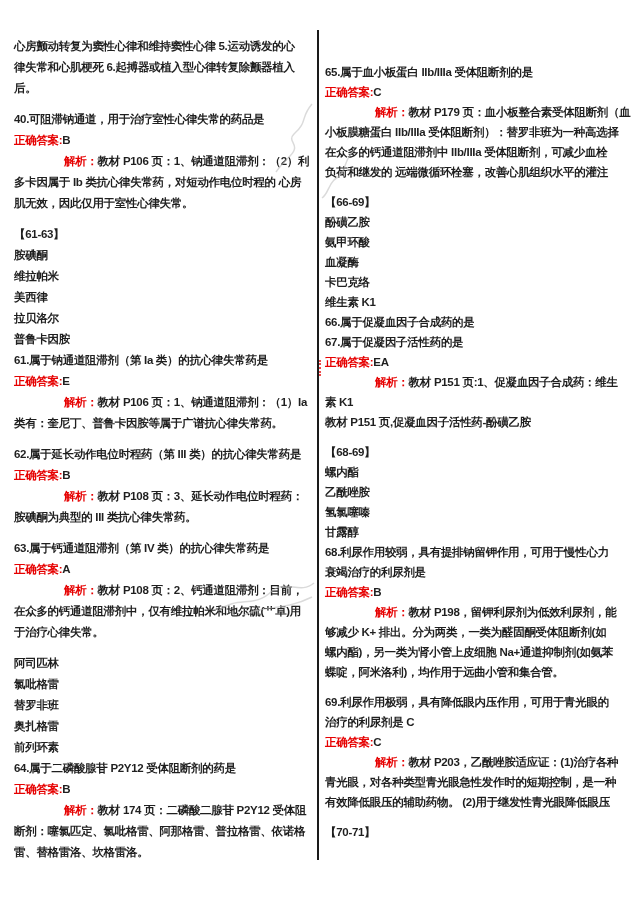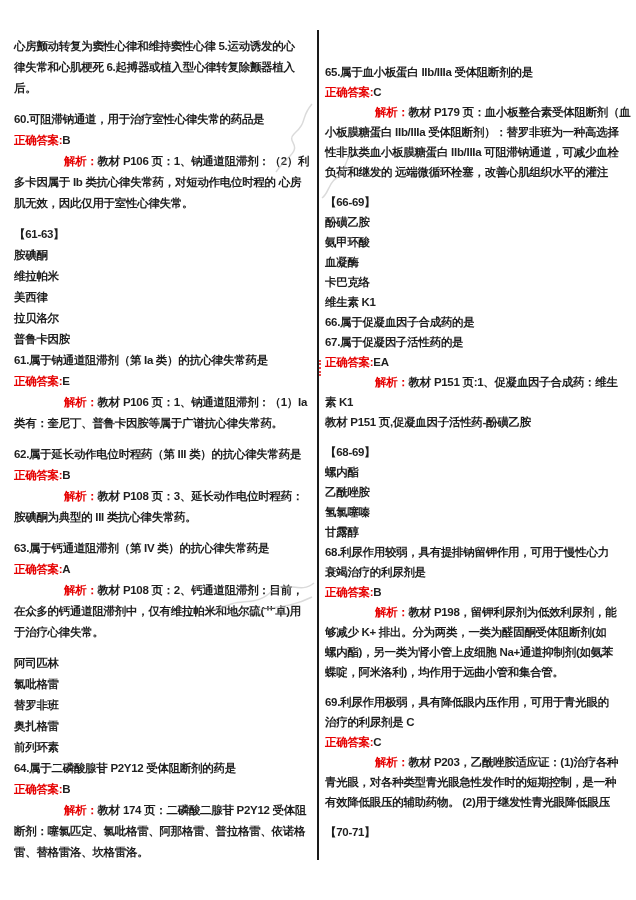--- a/index.html
+++ b/index.html
@@ -24,21 +24,21 @@
 </style>
 </head>
 <body>
 
 <div class="page">
   <div class="col" id="col-left">
       <div class="line body">心房颤动转复为窦性心律和维持窦性心律 5.运动诱发的心</div>
       <div class="line body">律失常和心肌梗死 6.起搏器或植入型心律转复除颤器植入</div>
       <div class="line body">后。</div>
       <div class="gap"></div>
-      <div class="line question">60.可阻滞钠通道，用于治疗室性心律失常的药品是</div>
+      <div class="line question">40.可阻滞钠通道，用于治疗室性心律失常的药品是</div>
       <div class="line answer"><span class="red">正确答案:</span><span>B</span></div>
       <div class="line analysis"><span class="red">解析：</span><span>教材 P106 页：1、钠通道阻滞剂：（2）利</span></div>
       <div class="line cont">多卡因属于 Ib 类抗心律失常药，对短动作电位时程的 心房</div>
       <div class="line cont">肌无效，因此仅用于室性心律失常。</div>
       <div class="gap"></div>
       <div class="line header">【61-63】</div>
       <div class="line option">胺碘酮</div>
       <div class="line option">维拉帕米</div>
       <div class="line option">美西律</div>
       <div class="line option">拉贝洛尔</div>
@@ -69,21 +69,21 @@
       <div class="line analysis"><span class="red">解析：</span><span>教材 174 页：二磷酸二腺苷 P2Y12 受体阻</span></div>
       <div class="line cont">断剂：噻氯匹定、氯吡格雷、阿那格雷、普拉格雷、依诺格</div>
       <div class="line cont">雷、替格雷洛、坎格雷洛。</div>
     </div>
   <div class="divider" style="background: rgb(26, 26, 26);"></div>
   <div class="col" id="col-right">
       <div class="line question">65.属于血小板蛋白 IIb/IIIa 受体阻断剂的是</div>
       <div class="line answer"><span class="red">正确答案:</span><span>C</span></div>
       <div class="line analysis"><span class="red">解析：</span><span>教材 P179 页：血小板整合素受体阻断剂（血</span></div>
       <div class="line cont">小板膜糖蛋白 IIb/IIIa 受体阻断剂）：替罗非班为一种高选择</div>
-      <div class="line cont">性非肽类血小板膜糖蛋白 IIb/IIIa 可阻滞钠通道，可减少血栓</div>
+      <div class="line cont">在众多的钙通道阻滞剂中 IIb/IIIa 受体阻断剂，可减少血栓</div>
       <div class="line cont">负荷和继发的 远端微循环栓塞，改善心肌组织水平的灌注</div>
       <div class="gap"></div>
       <div class="line header">【66-69】</div>
       <div class="line option">酚磺乙胺</div>
       <div class="line option">氨甲环酸</div>
       <div class="line option">血凝酶</div>
       <div class="line option">卡巴克络</div>
       <div class="line option">维生素 K1</div>
       <div class="line question">66.属于促凝血因子合成药的是</div>
       <div class="line question">67.属于促凝因子活性药的是</div>

